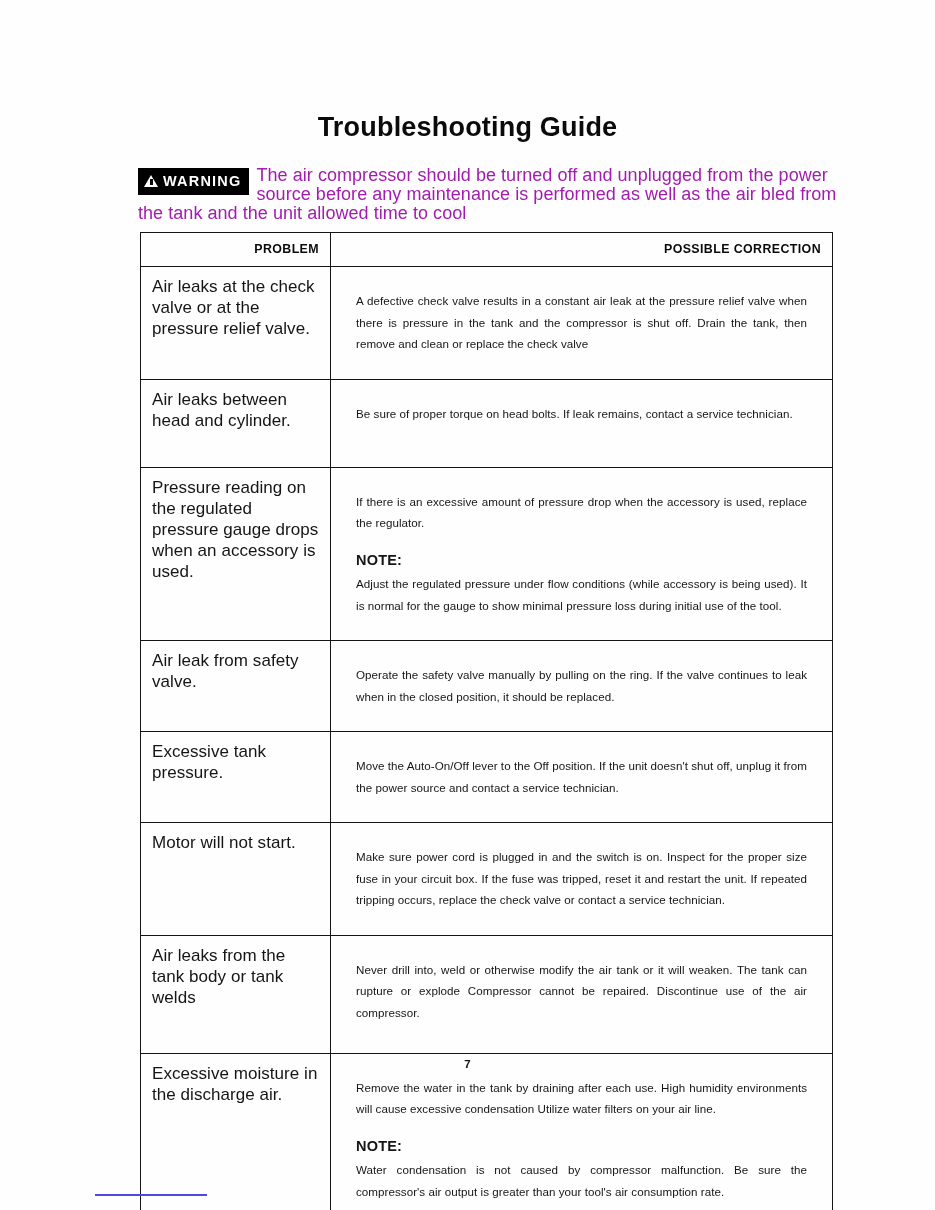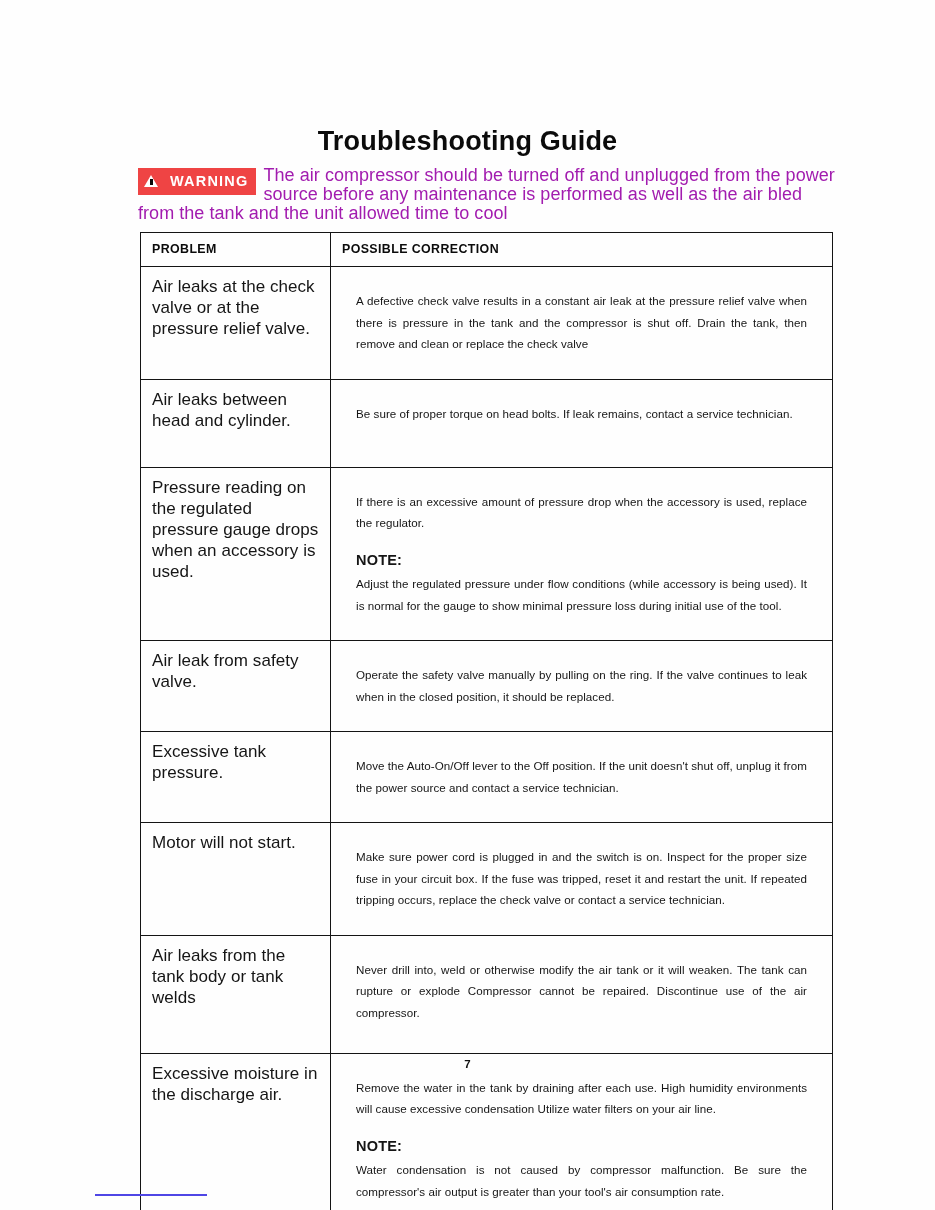--- a/index.html
+++ b/index.html
@@ -20,49 +20,49 @@
   .page {
     position: absolute;
     inset: 0;
     background: #fefefe;
   }
 
   
   .doc-title {
     position: absolute;
     left: 0;
-    top: 126px;
+    top: 112px;
     width: 935px;
     text-align: center;
     font-size: 27px;
     font-weight: bold;
     letter-spacing: 0.2px;
     color: #0b0b0b;
   }
 
   
   .warning-block {
     position: absolute;
     left: 138px;
     top: 166px;
     width: 700px;
   }
   .warning-badge {
     float: left;
-    background: #ef4444;
+    background: #000000;
     color: #ffffff;
     font-size: 14.5px;
     font-weight: bold;
     letter-spacing: 1.2px;
     padding: 3px 8px 4px 6px;
     margin: 2px 7px 1px 0;
     line-height: 15px;
     display: inline-flex;
     align-items: center;
-    gap: 12px;
+    gap: 5px;
     height: 20px;
     box-sizing: content-box;
   }
   .warn-tri {
     display: inline-block;
     width: 0; height: 0;
     border-left: 7px solid transparent;
     border-right: 7px solid transparent;
     border-bottom: 12px solid #ffffff;
     position: relative;
@@ -113,21 +113,21 @@
   }
   col.c-problem { width: 190px; }
   col.c-correct { width: 502px; }
 
   thead th {
     font-size: 12.4px;
     font-weight: bold;
     letter-spacing: 0.4px;
     padding-top: 6px;
     padding-bottom: 5px;
-    text-align: left;
+    text-align: right;
     color: #0b0b0b;
   }
 
   td.problem {
     font-size: 17px;
     line-height: 21px;
     color: #151515;
     letter-spacing: 0.05px;
     margin-left: 35px;
   }

